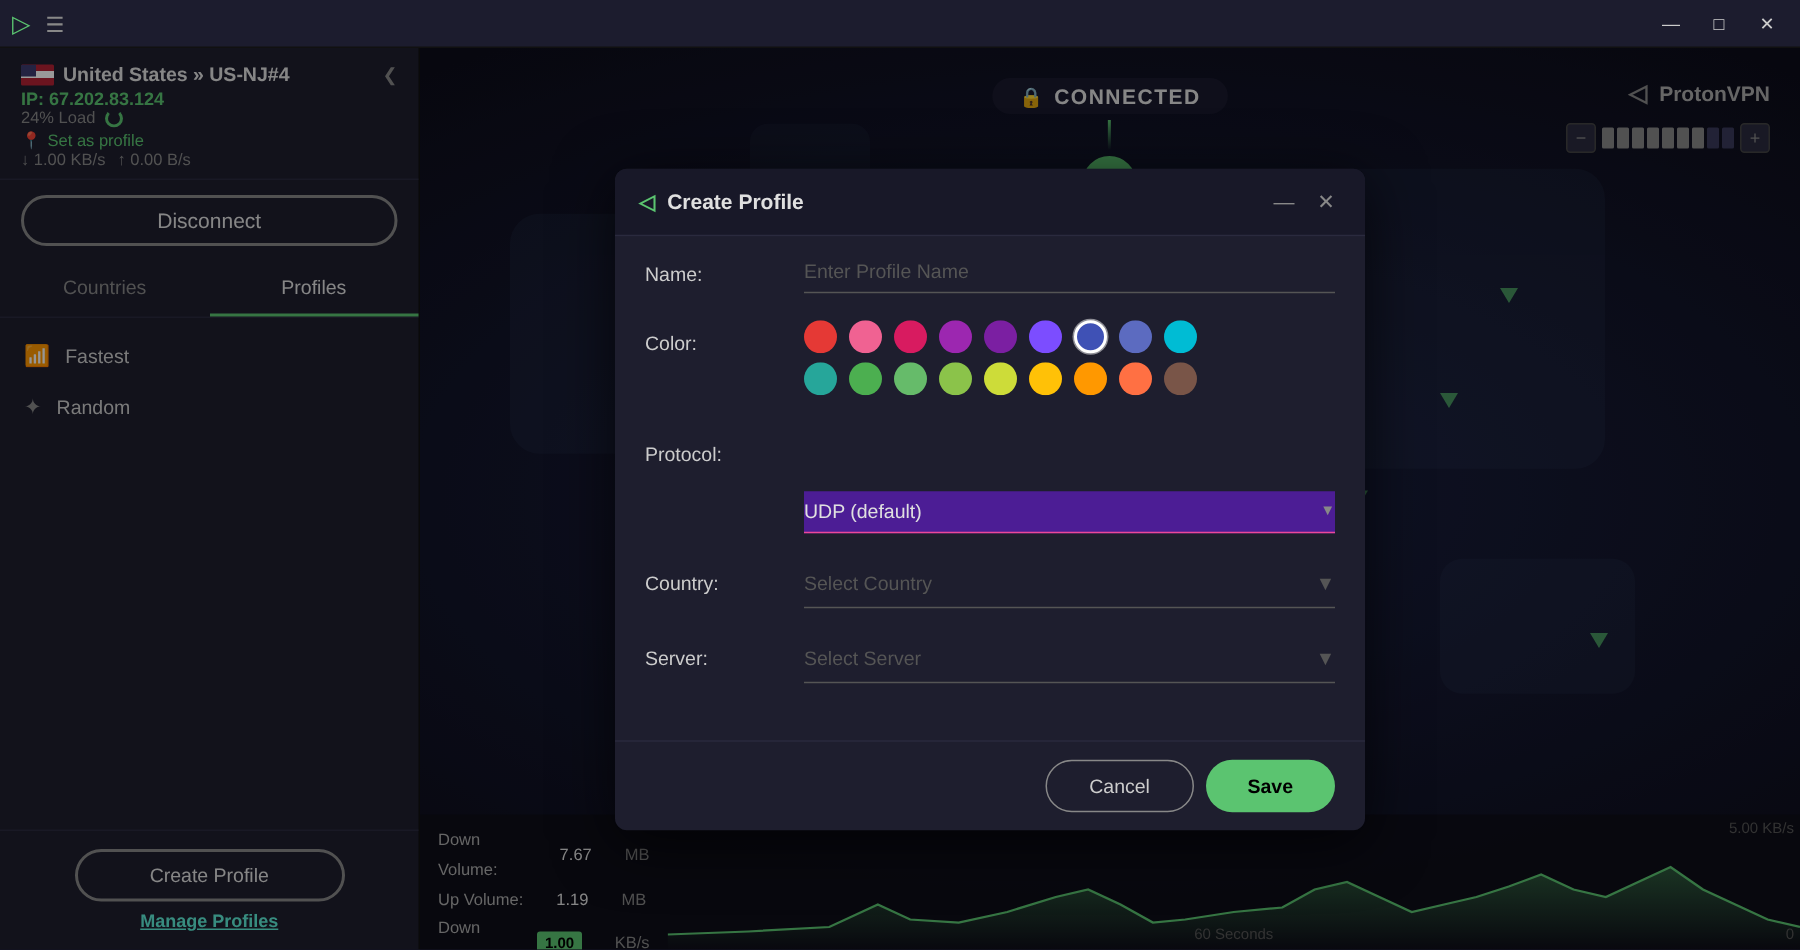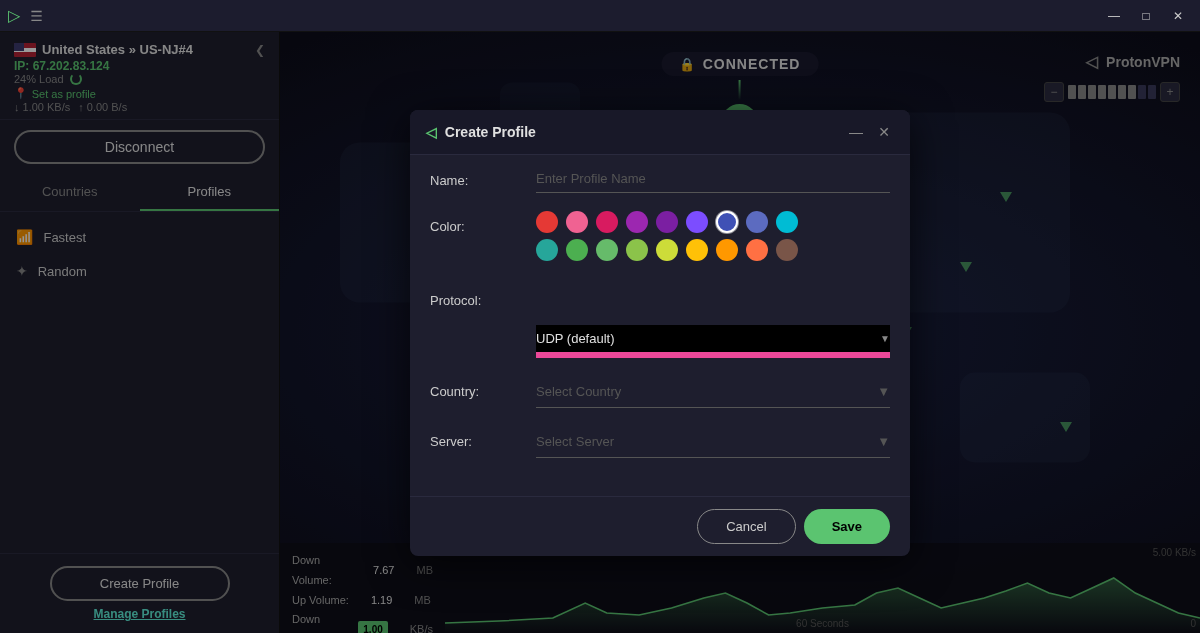--- a/index.html
+++ b/index.html
@@ -512,23 +512,23 @@
       border: 2px solid transparent;
     }
     .color-swatch.selected {
       border-color: #fff;
       box-shadow: 0 0 0 1px rgba(255,255,255,0.5);
     }
 
     
     .form-select {
       width: 100%;
-      background: #000000;
+      background: #4c1d95;
       border: none;
-      border-bottom: 6px solid #ec4899;
+      border-bottom: 1px solid #ec4899;
       color: #e0e0e0;
       font-size: 13px;
       padding: 6px 0;
       outline: none;
       cursor: pointer;
       display: flex;
       align-items: center;
       justify-content: space-between;
       margin-top: 40px;
     }

